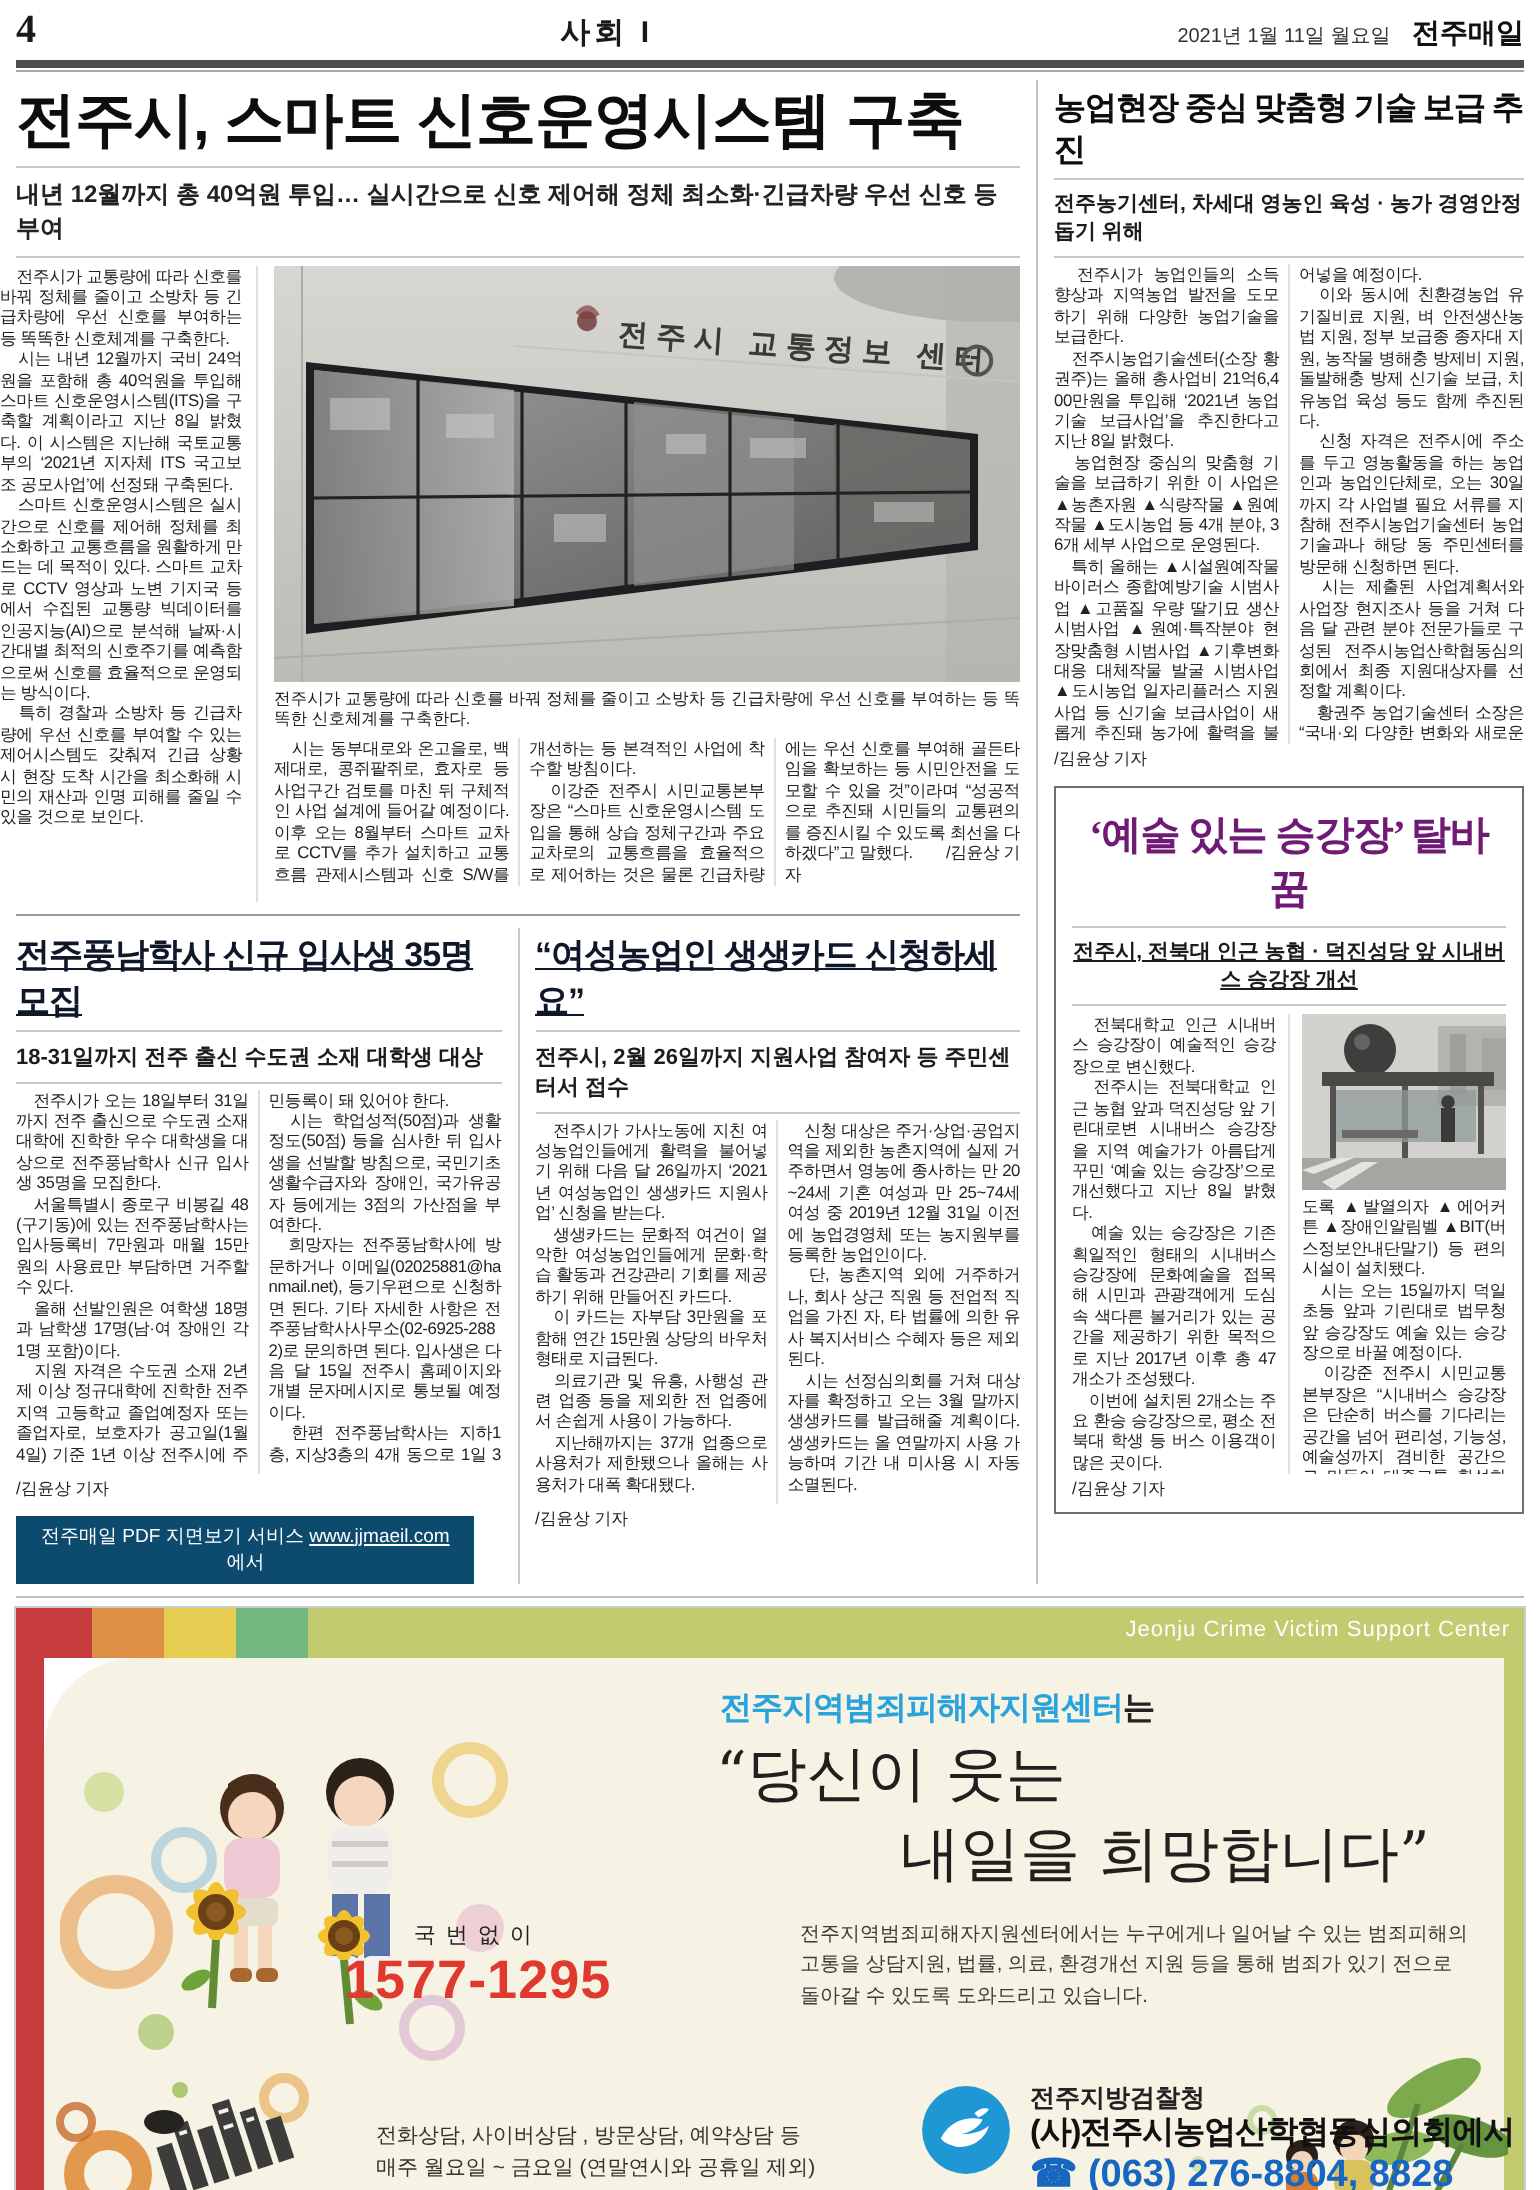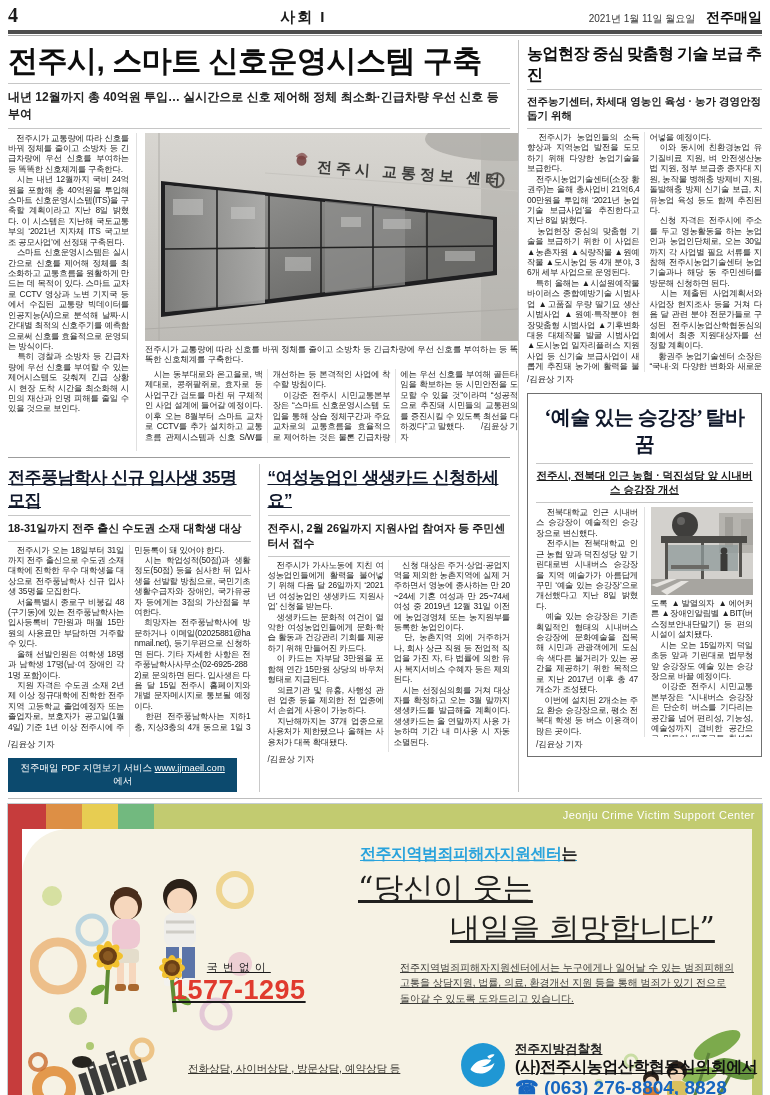--- a/index.html
+++ b/index.html
@@ -22,21 +22,21 @@
   .cols3{column-count:3;column-gap:10px;column-rule:1px solid #e0e0e0;column-fill:auto;overflow:hidden;}
   .byline{font-size:8.4px;color:#222;margin-top:2px;}
 
   .content-row{display:flex;}
   .left-area{width:502px;flex:none;}
   .right-area{flex:1;border-left:1px solid #c3c3c3;padding-left:8px;margin-left:8px;}
 
   
   .main-h1{font-size:30px;line-height:1.15;font-weight:900;letter-spacing:-0.5px;margin:4px 0 4px 0;color:#0d0d0d;}
   .main-subhead{font-size:12px;font-weight:bold;color:#222;padding:2px 0;}
-  .main-body-row{display:flex;height:318px;margin-top:4px;}
+  .main-body-row{display:flex;height:318px;margin-top:4px;justify-content:flex-end;}
   .main-col1{width:121px;flex:none;overflow:hidden;padding-right:7px;border-right:1px solid #e0e0e0;margin-right:8px;}
   .main-right{flex:1;}
   .photo-frame{width:100%;height:208px;background:#c9c7c2;}
   .caption{font-size:8.3px;line-height:1.3;color:#222;text-align:justify;word-break:break-all;margin:3px 0 4px 0;}
   .main-rest{height:74px;}
 
   .hdiv{height:1px;background:#9c9c9c;margin:6px 0;}
 
   
   .bottom-row{display:flex;}
@@ -48,38 +48,38 @@
   .b-body{height:192px;margin-top:3px;}
   .pdf-bar{margin-top:8px;background:#0c4a6e;color:#fff;font-size:9.5px;padding:4px 8px;text-align:center;width:88%;}
   .pdf-bar a{color:#fff;text-decoration:underline;}
 
   
   .r-h2{font-size:16px;font-weight:900;letter-spacing:-0.5px;margin:4px 0 3px 0;font-family:"Liberation Serif",serif;color:#0d0d0d;}
   .r-sub{font-size:10.5px;font-weight:bold;padding:2px 0;color:#1c1c1c;}
   .agri-body{height:240px;margin-top:3px;}
 
   .boxed{border:1.5px solid #6f6f6f;margin-top:8px;padding:8px 8px 6px 8px;}
-  .box-h2{font-size:20px;font-weight:900;text-align:center;letter-spacing:-0.5px;font-family:"Liberation Serif",serif;margin:2px 0 5px 0;color:#0f172a;}
+  .box-h2{font-size:20px;font-weight:900;text-align:center;letter-spacing:-0.5px;font-family:"Liberation Serif",serif;margin:2px 0 5px 0;color:#701a75;}
   .box-sub{font-size:10.5px;font-weight:bold;text-align:center;padding:2px 0;color:#1c1c1c;text-decoration:underline;}
   .box-cols{display:flex;margin-top:4px;}
   .box-col{width:50%;height:230px;overflow:hidden;}
   .box-col.c1{padding-right:6px;border-right:1px solid #e0e0e0;}
   .box-col.c2{padding-left:6px;}
   .busstop-photo{width:100%;height:88px;margin-bottom:3px;background:#d3d1cd;}
 
   
   .ad-divider{height:1px;background:#bdbdbd;margin:6px 0 5px 0;}
   .ad{position:relative;height:342px;outline:1px solid #c5ced2;}
   .strip-top{position:absolute;top:0;left:0;right:0;height:25px;display:flex;}
   .seg{height:100%;}
   .strip-left{position:absolute;left:0;top:25px;bottom:23px;width:14px;background:#c63c3c;}
   .strip-right{position:absolute;right:0;top:25px;bottom:23px;width:10px;background:#c2cb70;}
   .ad-top-label{position:absolute;top:5px;right:7px;color:#fff;font-size:11px;letter-spacing:0.5px;}
   .cream{position:absolute;left:14px;right:10px;top:25px;bottom:23px;background:#f6f2e4;border-radius:46px 0 0 0;}
-  .ad-item{position:absolute;text-decoration:underline;}
+  .ad-item{position:absolute;}
   .org-line{left:352px;top:40px;font-size:16px;font-weight:bold;color:#29a3dc;letter-spacing:-0.5px;}
   .org-line .suffix{color:#222;}
   .quote{left:350px;top:64px;font-size:30px;line-height:1.35;color:#20201e;font-family:"DejaVu Serif",serif;}
   .quote .l2{margin-left:92px;}
   .ad-desc{left:392px;top:156px;font-size:10px;line-height:1.55;color:#3c3c38;white-space:pre-line;}
   .call-box{left:164px;top:156px;text-align:center;}
   .call-prefix{font-size:11px;letter-spacing:5px;color:#222;}
   .call-number{font-size:27px;font-weight:bold;color:#e03a2e;letter-spacing:0.5px;}
   .counsel{left:180px;top:256px;font-size:10.5px;line-height:1.6;color:#34322c;}
   .contact{left:452px;top:238px;display:flex;gap:9px;align-items:flex-start;}
@@ -398,20 +398,21 @@
     <div class="ad-item quote">
       <div>“당신이 웃는</div>
       <div class="l2">내일을 희망합니다”</div>
     </div>
     <div class="ad-item ad-desc">전주지역범죄피해자지원센터에서는 누구에게나 일어날 수 있는 범죄피해의
 고통을 상담지원, 법률, 의료, 환경개선 지원 등을 통해 범죄가 있기 전으로
 돌아갈 수 있도록 도와드리고 있습니다.</div>
 
     <div class="ad-item counsel">
       <div>전화상담, 사이버상담 , 방문상담, 예약상담 등</div>
+      <div>매주 월요일 ~ 금요일 (연말연시와 공휴일 제외)</div>
       <div>
         
       </div>
     </div>
 
     <div class="ad-item plant-ill">
       <svg width="215" height="95" viewBox="0 0 215 95">
         <g opacity="0.9">
           <ellipse cx="178" cy="22" rx="26" ry="10" fill="#6fa33c" transform="rotate(-28 178 22)"></ellipse>
           <ellipse cx="196" cy="46" rx="22" ry="9" fill="#578c2e" transform="rotate(18 196 46)"></ellipse>

